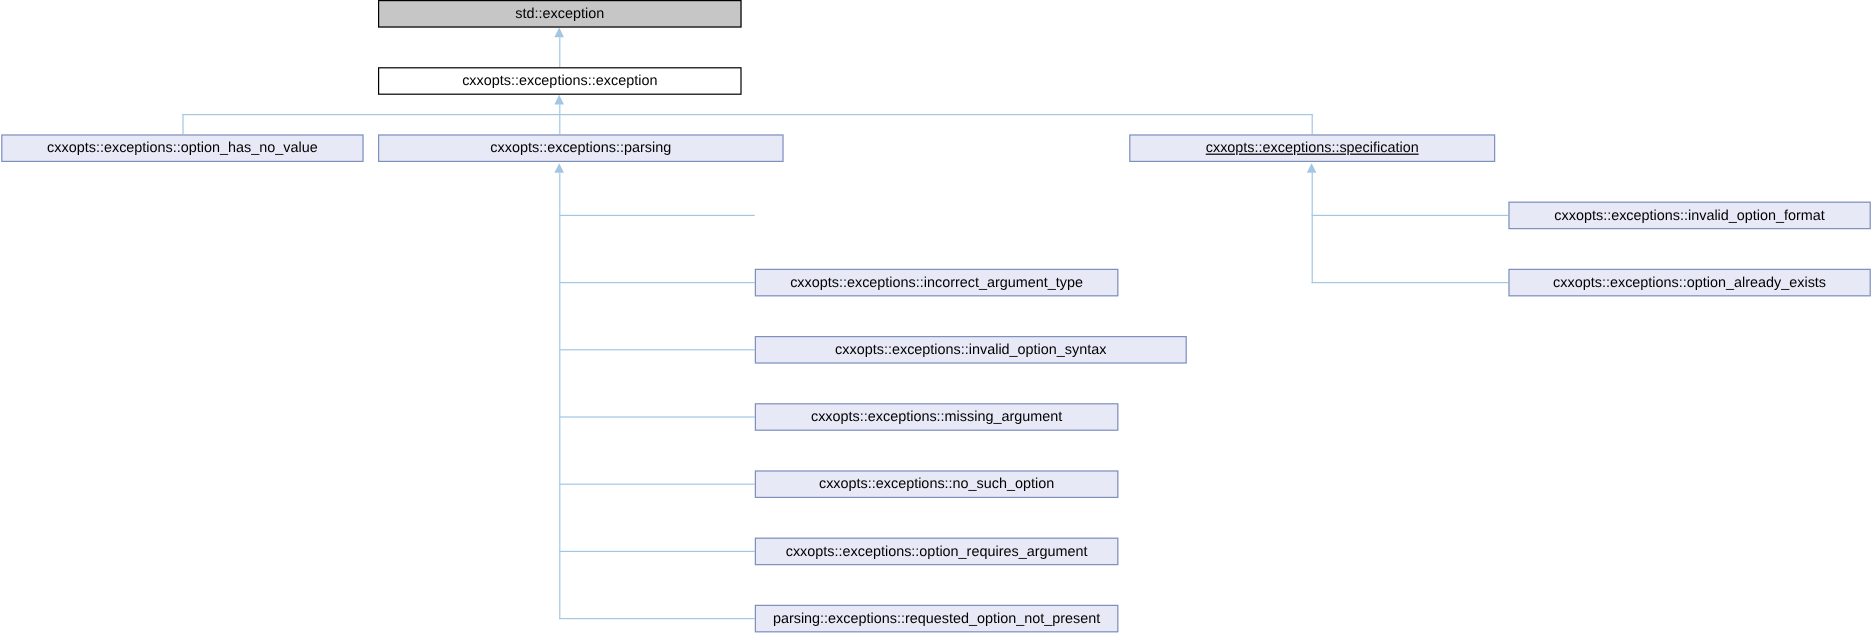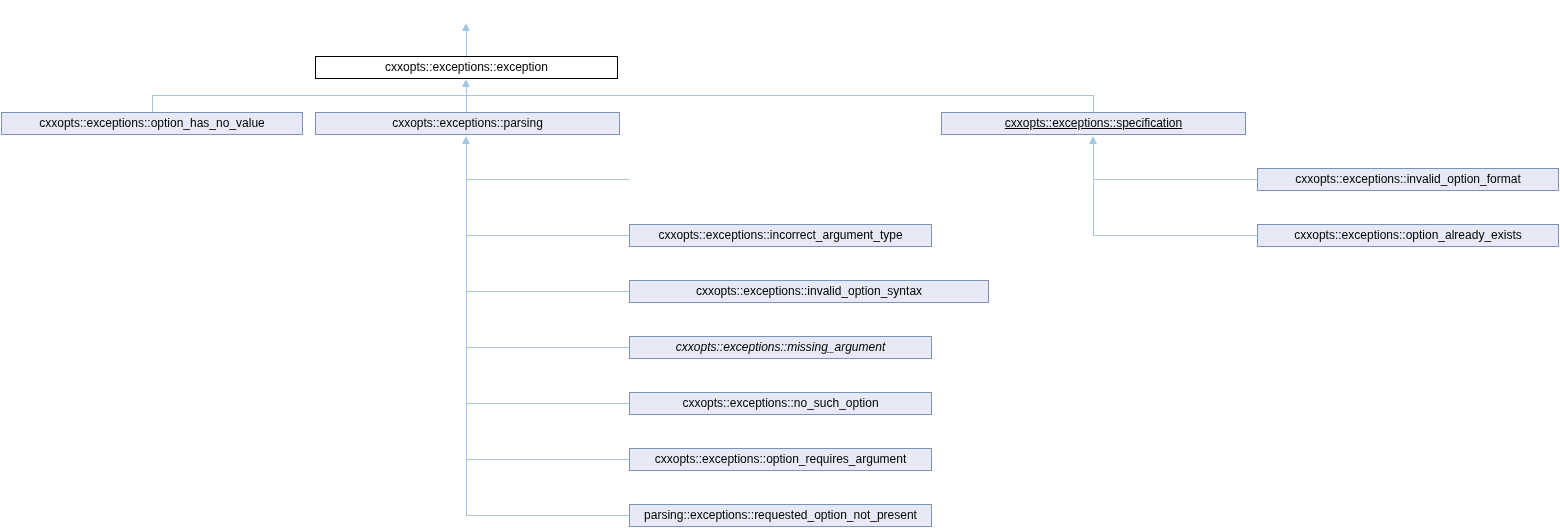--- a/index.html
+++ b/index.html
@@ -74,35 +74,36 @@
   <div class="hline" style="left:466px; top:347px; width:163px;"></div>
   <div class="hline" style="left:466px; top:403px; width:163px;"></div>
   <div class="hline" style="left:466px; top:459px; width:163px;"></div>
   <div class="hline" style="left:466px; top:515px; width:163px;"></div>
 
   <div class="arrow-up" style="left:1089px; top:136px;"></div>
   <div class="vline" style="left:1093px; top:144px; height:92px;"></div>
   <div class="hline" style="left:1093px; top:179px; width:164px;"></div>
   <div class="hline" style="left:1093px; top:235px; width:164px;"></div>
 
+  <div class="node root" style="left:315px; top:0px; width:303px;">std::exception</div>
 
   <div class="node plain" style="left:315px; top:56px; width:303px;">cxxopts::exceptions::exception</div>
 
   <div class="node" style="left:1px; top:112px; width:302px;">cxxopts::exceptions::option_has_no_value</div>
 
-  <div class="node" style="left:315px; top:112px; width:305px;">cxxopts::exceptions::parsing</div>
+  <div class="node" style="left:315px; top:112px; width:338px;">cxxopts::exceptions::parsing</div>
 
   <div class="node" style="left:941px; top:112px; width:305px;text-decoration:underline;">cxxopts::exceptions::specification</div>
 
 
   <div class="node" style="left:629px; top:224px; width:303px;">cxxopts::exceptions::incorrect_argument_type</div>
 
   <div class="node" style="left:629px; top:280px; width:360px;">cxxopts::exceptions::invalid_option_syntax</div>
 
-  <div class="node" style="left:629px; top:336px; width:303px;font-style:italic;">cxxopts::exceptions::missing_argument</div>
+  <div class="node" style="left:629px; top:336px; width:303px;">cxxopts::exceptions::missing_argument</div>
 
   <div class="node" style="left:629px; top:392px; width:303px;">cxxopts::exceptions::no_such_option</div>
 
   <div class="node" style="left:629px; top:448px; width:303px;">cxxopts::exceptions::option_requires_argument</div>
 
   <div class="node" style="left:629px; top:504px; width:303px;">parsing::exceptions::requested_option_not_present</div>
 
   <div class="node" style="left:1257px; top:168px; width:302px;">cxxopts::exceptions::invalid_option_format</div>
 
   <div class="node" style="left:1257px; top:224px; width:302px;text-align:center;">cxxopts::exceptions::option_already_exists</div>

